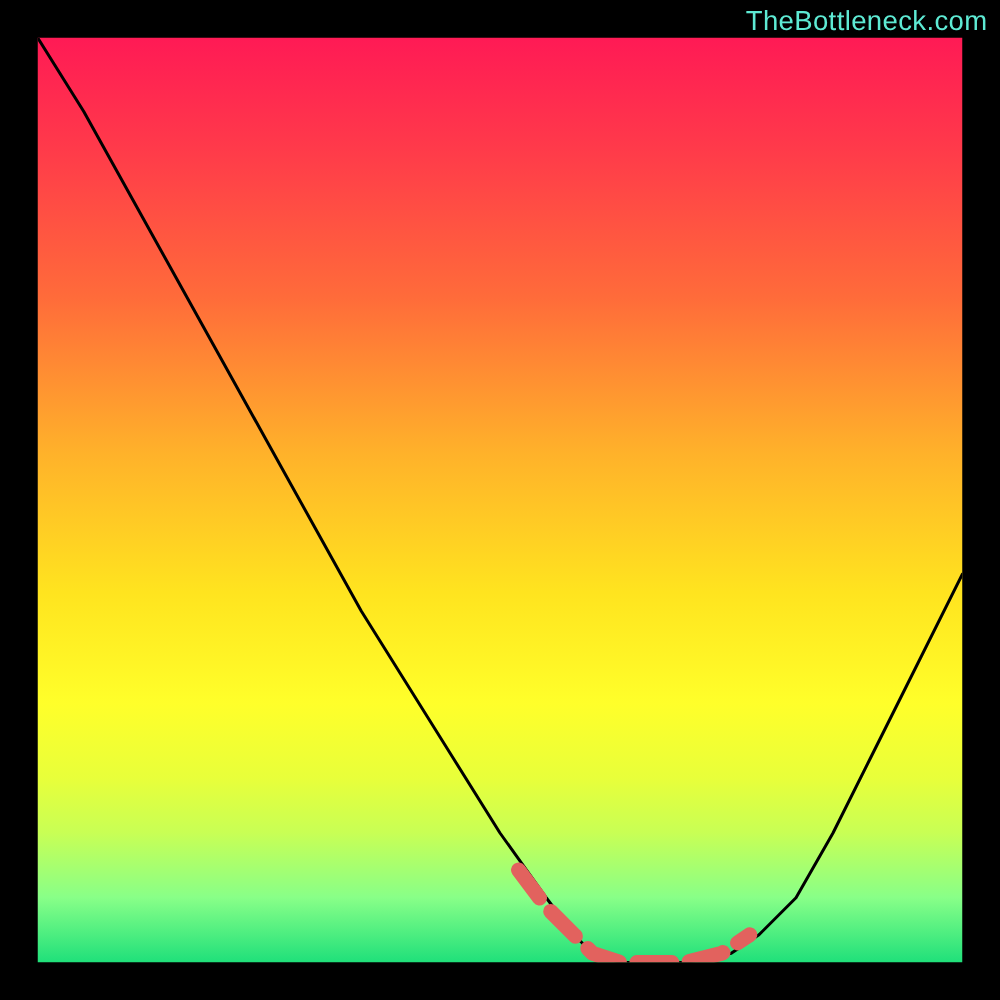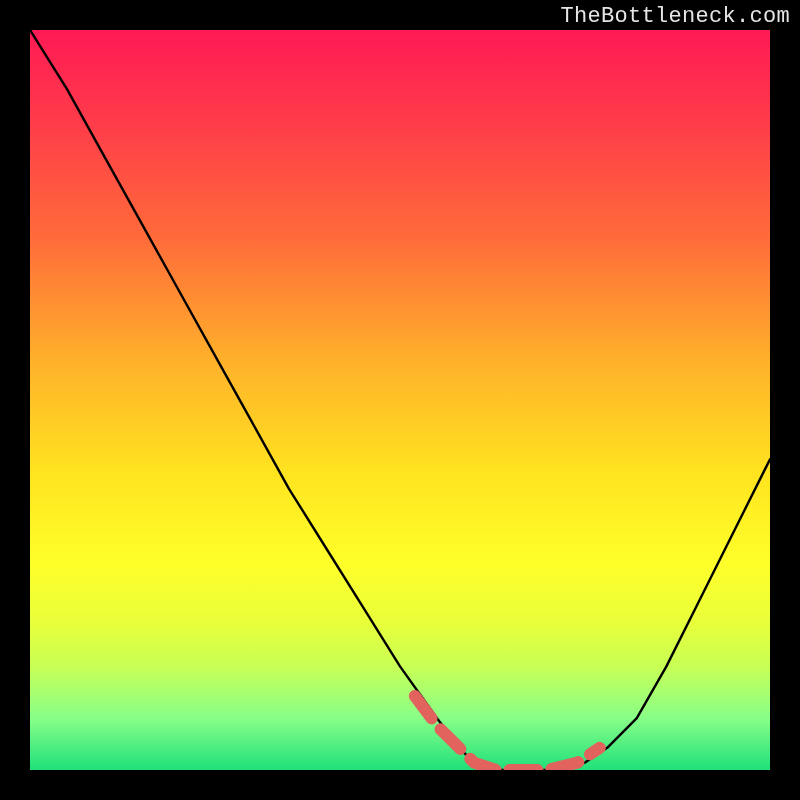--- a/index.html
+++ b/index.html
@@ -14,26 +14,25 @@
   .frame {
     position: relative;
     width: 800px;
     height: 800px;
     background: #000;
   }
   .watermark {
     position: absolute;
     top: 4px;
     right: 10px;
-    color: #e5e5e5;
+    color: #5eead4;
     font-size: 22px;
     font-weight: 500;
     letter-spacing: 0.3px;
     z-index: 5;
-    font-family: Liberation Mono, monospace;
   }
   .plot-area {
     position: absolute;
     left: 30px;
     top: 30px;
     width: 740px;
     height: 740px;
     overflow: hidden;
   }
   .gradient {

